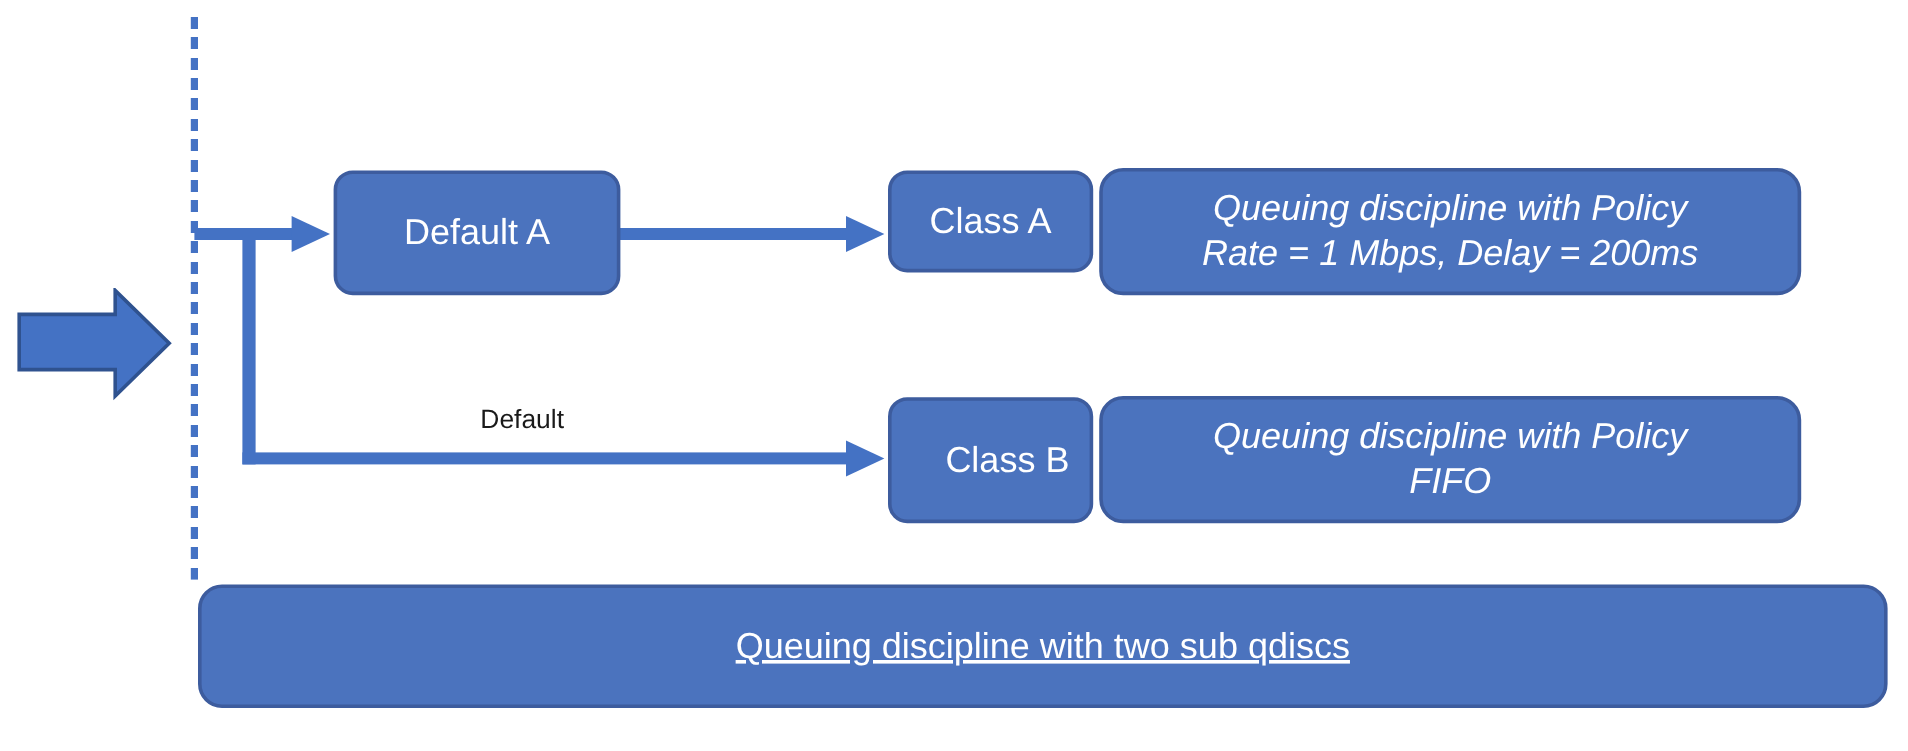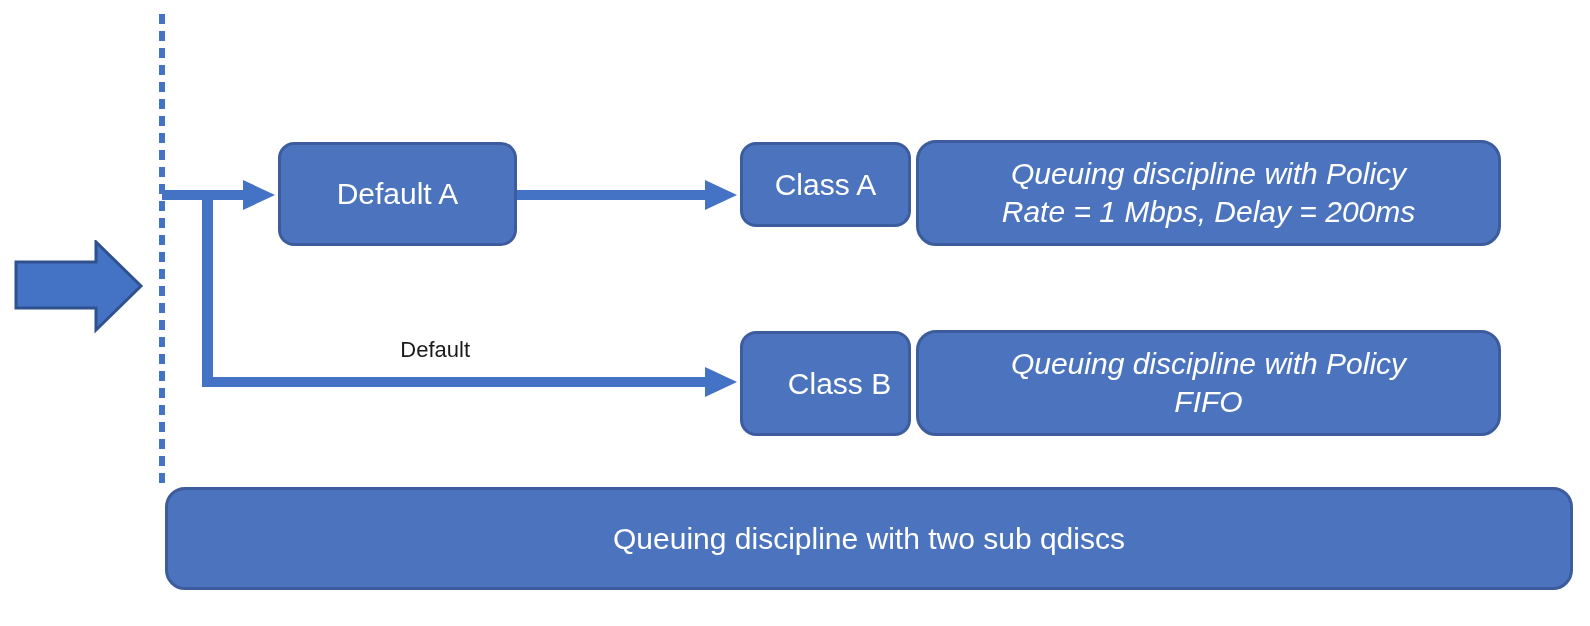--- a/index.html
+++ b/index.html
@@ -29,21 +29,21 @@
     display: flex;
     flex-direction: column;
     align-items: center;
     justify-content: center;
     text-align: center;
     font-size: 30px;
     line-height: 38px;
   }
   .node.small { border-radius: 16px; }
   .node.wide  { border-radius: 20px; font-style: italic; }
-  .node.full  { border-radius: 20px; }
+  .node.full  { border-radius: 20px; text-decoration: underline; }
 
   #filter-a   { left: 278px;  top: 142px; width: 239px;  height: 104px; }
   #class-a    { left: 740px;  top: 142px; width: 171px;  height: 85px; }
   #policy-a   { left: 916px;  top: 140px; width: 585px;  height: 106px; }
   #class-b    { left: 740px;  top: 331px; width: 171px;  height: 105px; padding-left: 28px; }
   #policy-b   { left: 916px;  top: 330px; width: 585px;  height: 106px; }
   #root-qdisc { left: 165px;  top: 487px; width: 1408px; height: 103px; }
 
   .hline, .vline {
     position: absolute;

